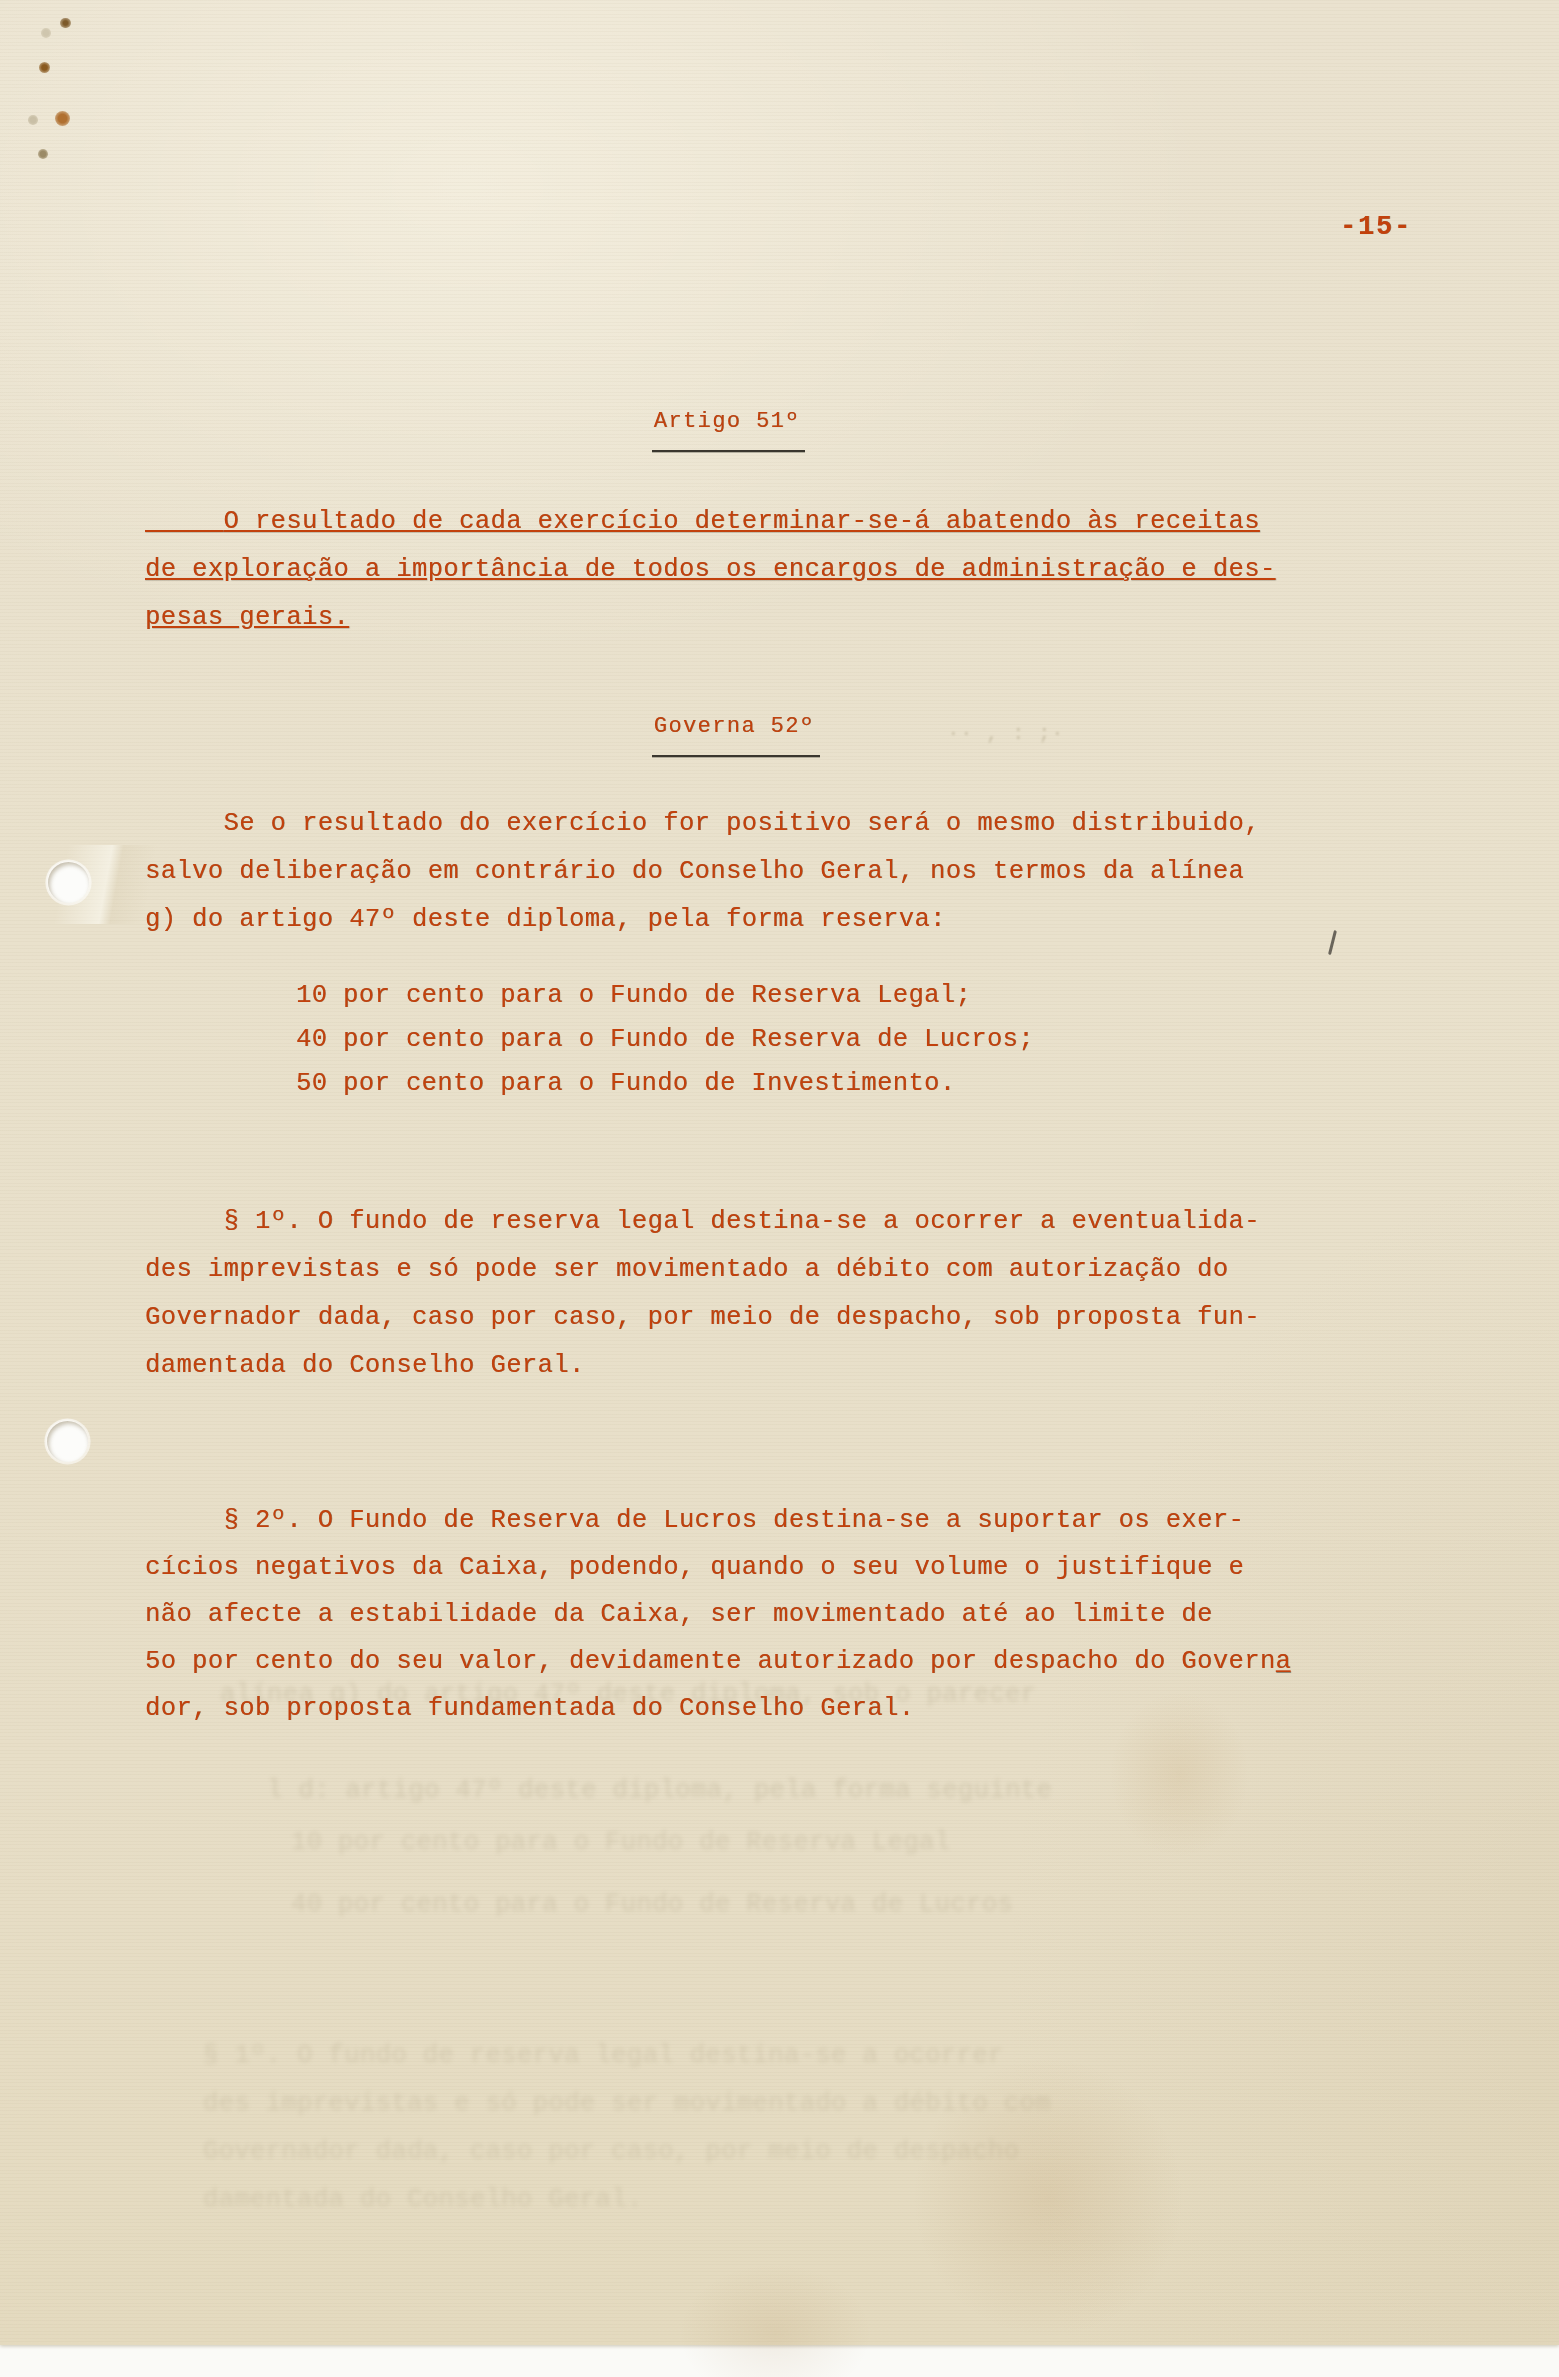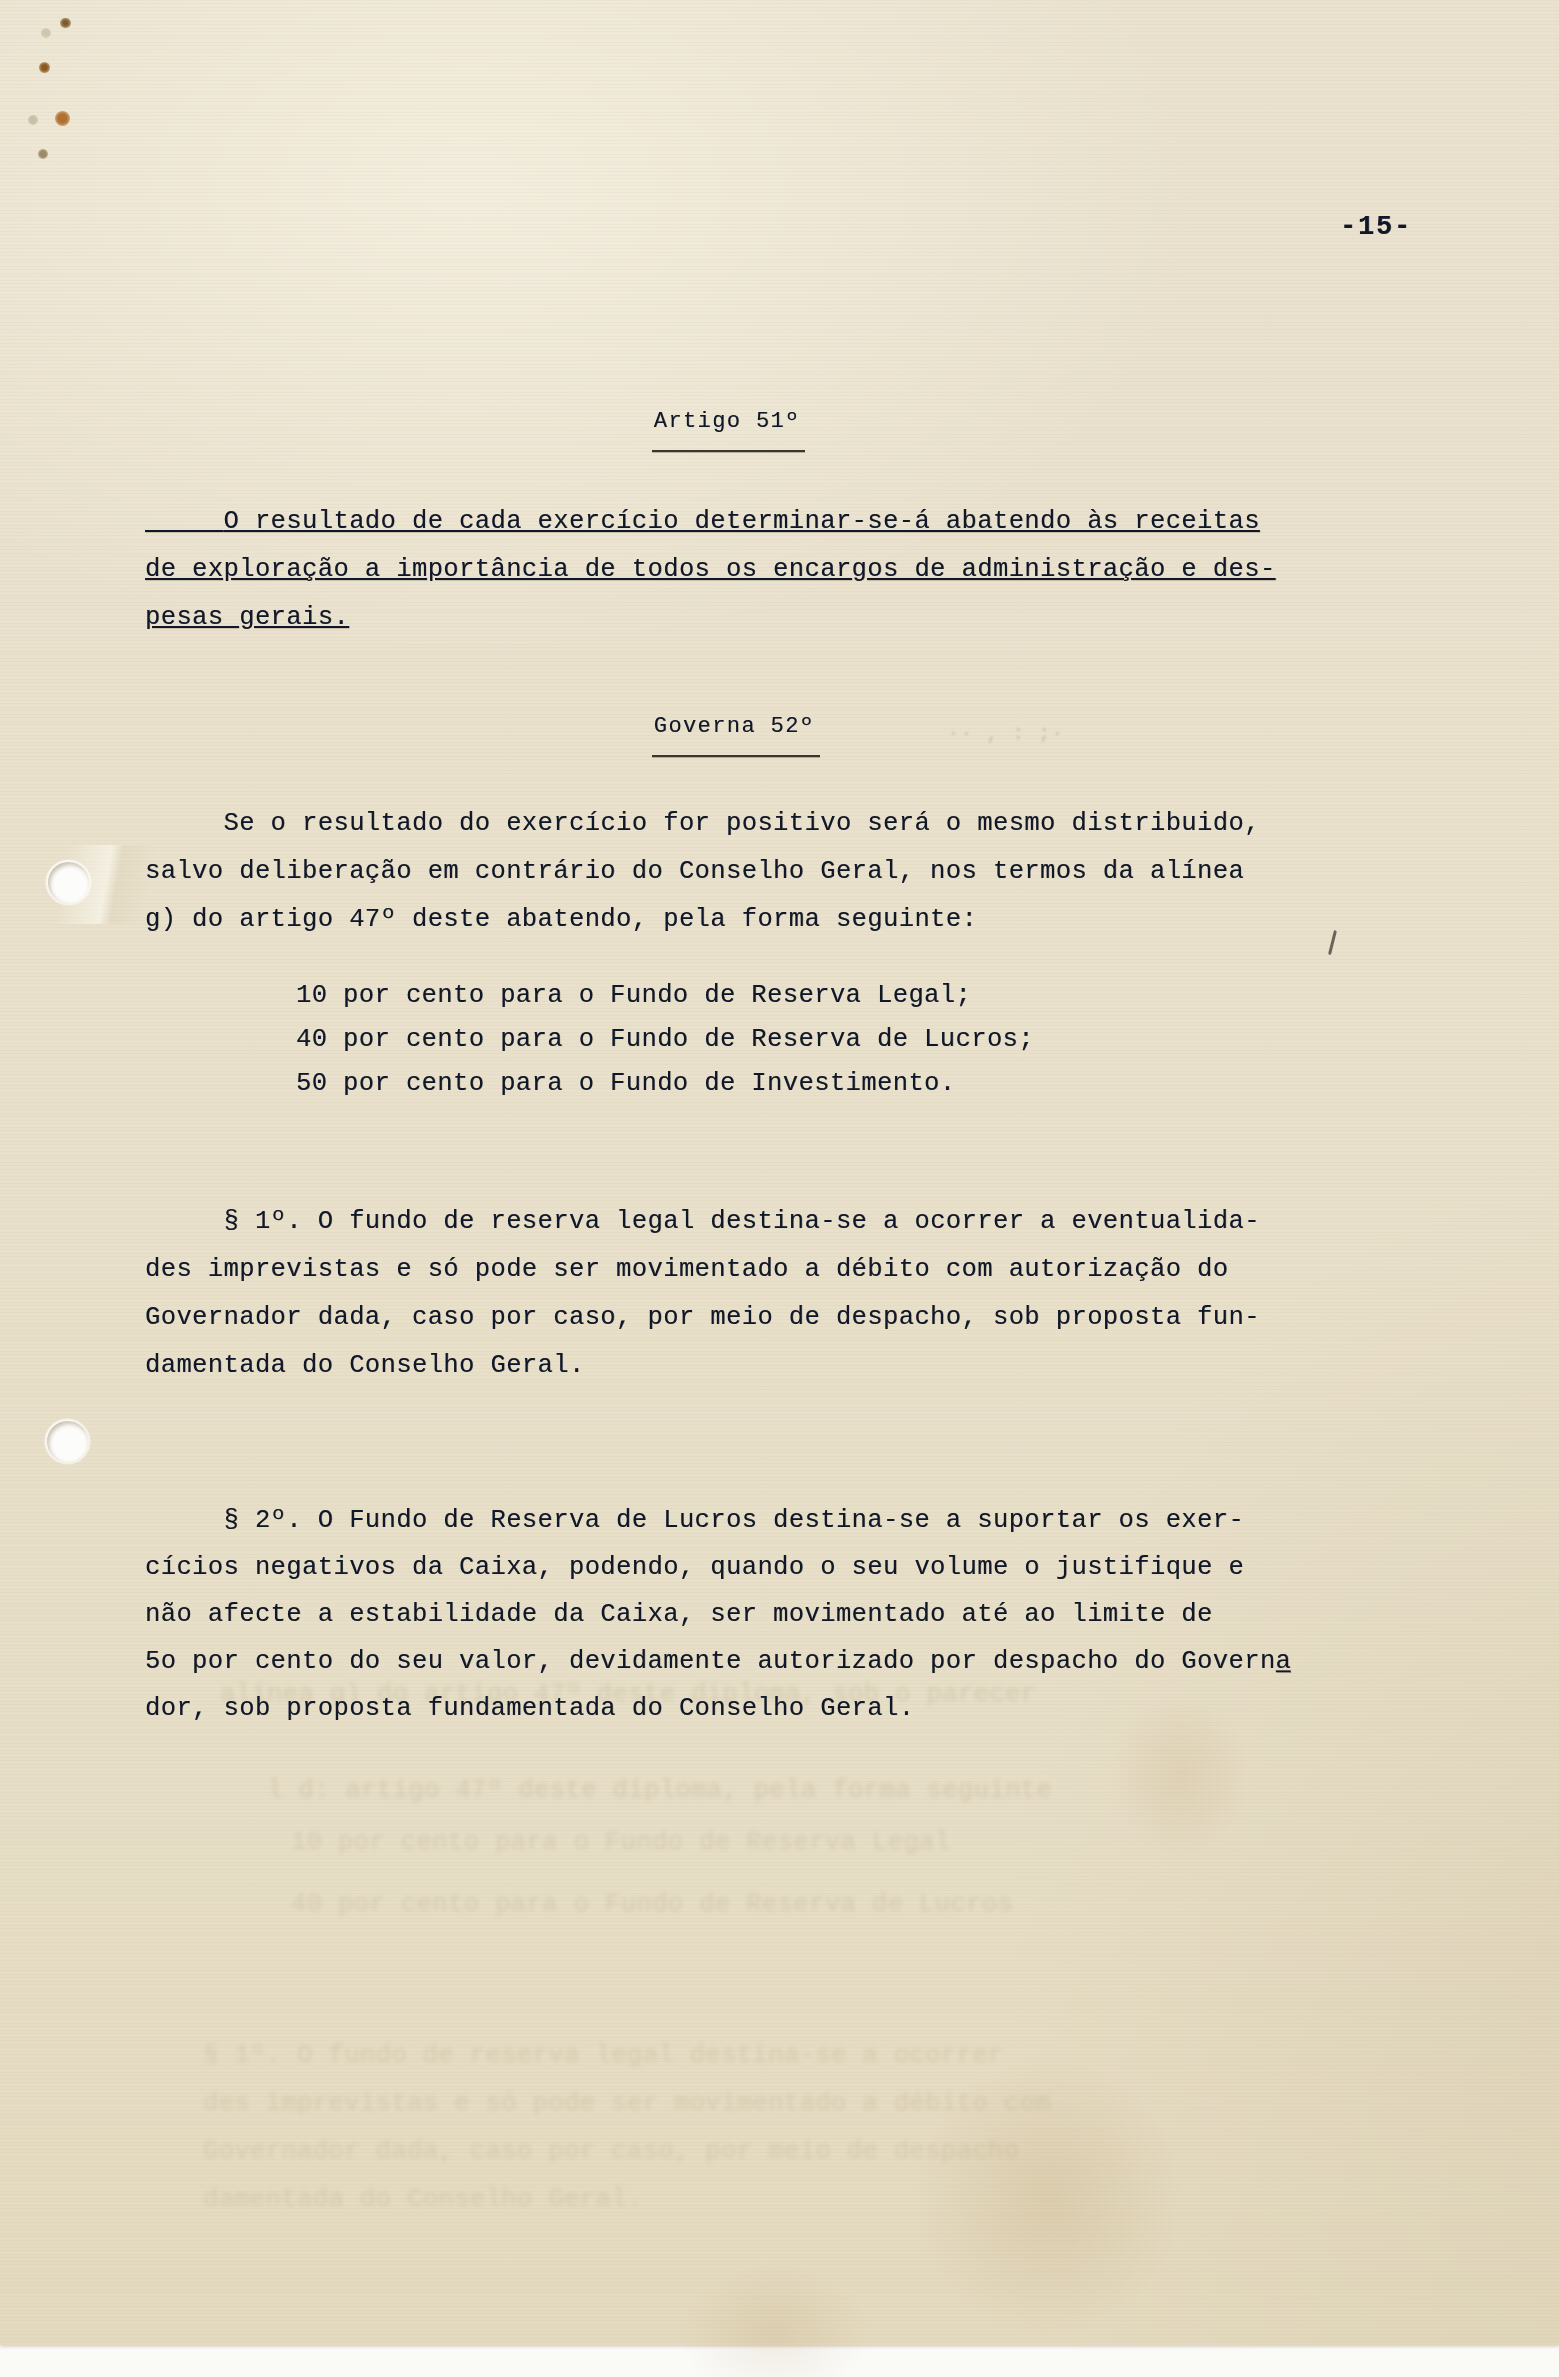--- a/index.html
+++ b/index.html
@@ -20,21 +20,21 @@
     box-shadow:0 1.8px 3.5px rgba(120,105,70,.35);
   }
   .paper::after{ 
     content:"";position:absolute;inset:0;
     background:repeating-linear-gradient(180deg,rgba(150,135,100,.05) 0 0.9px,rgba(0,0,0,0) 0.9px 3.5px);
     pointer-events:none;
   }
   
   .tw{
     position:absolute;
-    color:#0f172a;
+    color:#c2410c;
     font-size:25.5px;
     line-height:48px;
     letter-spacing:0.4px;
     white-space:pre-wrap;
     text-shadow:0.4px 0.4px 0.6px rgba(45,38,25,.45);
   }
   .pagenum{left:1340px;top:203px;font-size:27px;font-weight:bold;letter-spacing:1.8px;}
   .heading{
     font-size:22px;letter-spacing:1.4px;
     border-bottom:2.6px solid #3a362e;
@@ -113,21 +113,21 @@
 <div class="tw pagenum">-15-</div>
 
 <div class="tw heading h51">Artigo 51º</div>
 <div class="tw p1">     O resultado de cada exercício determinar-se-á abatendo às receitas
 de exploração a importância de todos os encargos de administração e des-
 pesas gerais.</div>
 
 <div class="tw heading h52">Governa 52º</div>
 <div class="tw p2">     Se o resultado do exercício for positivo será o mesmo distribuido,
 salvo deliberação em contrário do Conselho Geral, nos termos da alínea
-g) do artigo 47º deste abatendo, pela forma seguinte:</div>
+g) do artigo 47º deste diploma, pela forma reserva:</div>
 <div class="tw list">10 por cento para o Fundo de Reserva Legal;
 40 por cento para o Fundo de Reserva de Lucros;
 50 por cento para o Fundo de Investimento.</div>
 <div class="tw s1">     § 1º. O fundo de reserva legal destina-se a ocorrer a eventualida-
 des imprevistas e só pode ser movimentado a débito com autorização do
 Governador dada, caso por caso, por meio de despacho, sob proposta fun-
 damentada do Conselho Geral.</div>
 <div class="tw s2">     § 2º. O Fundo de Reserva de Lucros destina-se a suportar os exer-
 cícios negativos da Caixa, podendo, quando o seu volume o justifique e
 não afecte a estabilidade da Caixa, ser movimentado até ao limite de

